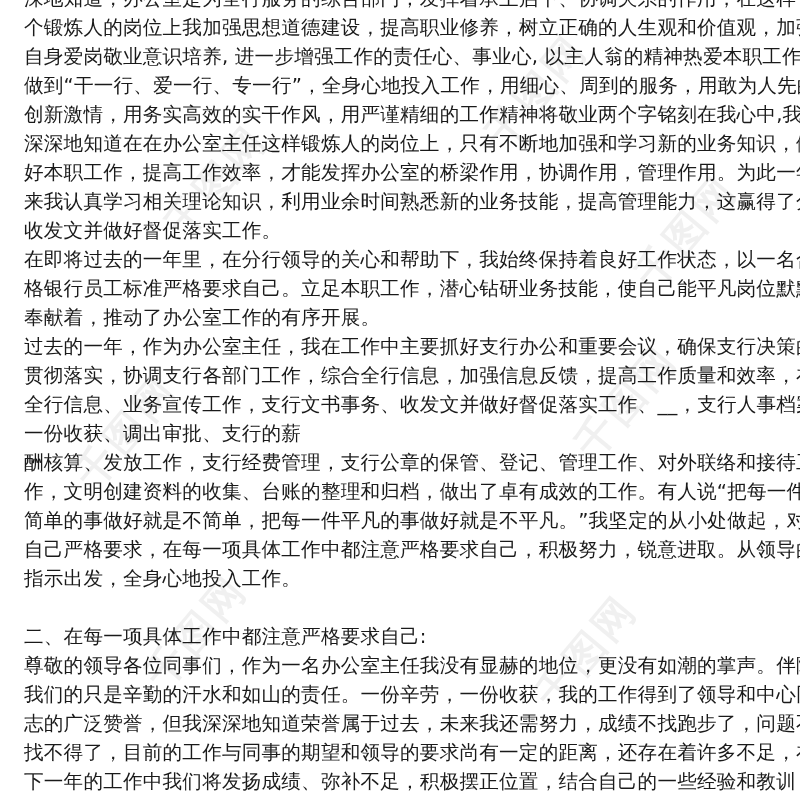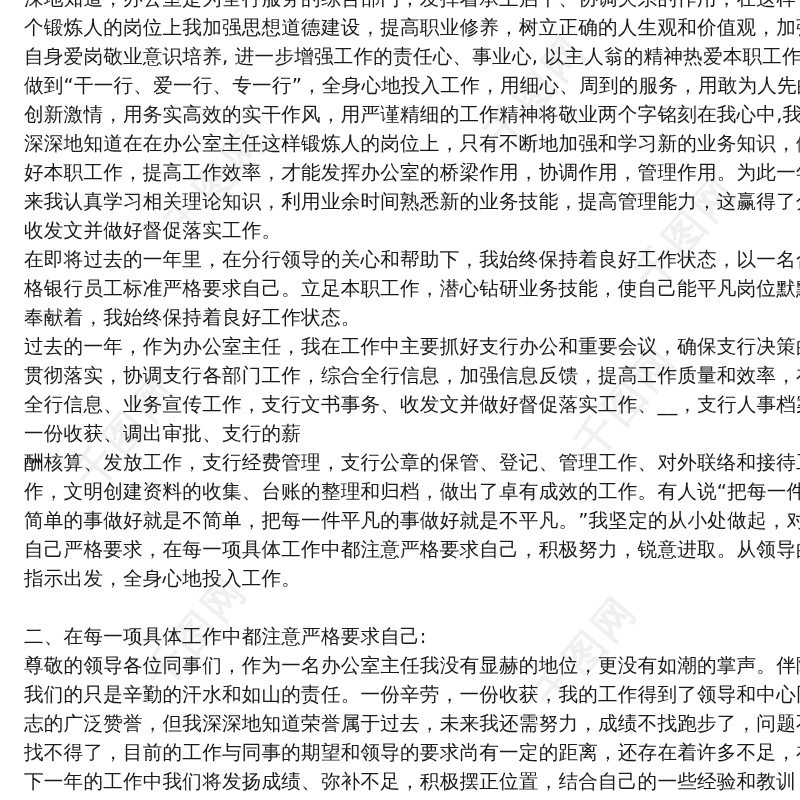--- a/index.html
+++ b/index.html
@@ -57,21 +57,21 @@
   <div class="line" style="top:29px;">个锻炼人的岗位上我加强思想道德建设，提高职业修养，树立正确的人生观和价值观，加强</div>
   <div class="line" style="top:58px;">自身爱岗敬业意识培养, 进一步增强工作的责任心、事业心, 以主人翁的精神热爱本职工作,</div>
   <div class="line" style="top:87px;">做到“干一行、爱一行、专一行”，全身心地投入工作，用细心、周到的服务，用敢为人先的</div>
   <div class="line" style="top:116px;">创新激情，用务实高效的实干作风，用严谨精细的工作精神将敬业两个字铭刻在我心中,我</div>
   <div class="line" style="top:145px;">深深地知道在在办公室主任这样锻炼人的岗位上，只有不断地加强和学习新的业务知识，做</div>
   <div class="line" style="top:174px;">好本职工作，提高工作效率，才能发挥办公室的桥梁作用，协调作用，管理作用。为此一年</div>
   <div class="line" style="top:203px;">来我认真学习相关理论知识，利用业余时间熟悉新的业务技能，提高管理能力，这赢得了分</div>
   <div class="line" style="top:232px;">收发文并做好督促落实工作。</div>
   <div class="line" style="top:261px;">在即将过去的一年里，在分行领导的关心和帮助下，我始终保持着良好工作状态，以一名合</div>
   <div class="line" style="top:290px;">格银行员工标准严格要求自己。立足本职工作，潜心钻研业务技能，使自己能平凡岗位默默</div>
-  <div class="line" style="top:319px;">奉献着，我始终保持着良好工作状态。</div>
+  <div class="line" style="top:319px;">奉献着，推动了办公室工作的有序开展。</div>
   <div class="line" style="top:348px;">过去的一年，作为办公室主任，我在工作中主要抓好支行办公和重要会议，确保支行决策的</div>
   <div class="line" style="top:377px;">贯彻落实，协调支行各部门工作，综合全行信息，加强信息反馈，提高工作质量和效率，在</div>
   <div class="line" style="top:406px;">全行信息、业务宣传工作，支行文书事务、收发文并做好督促落实工作、__，支行人事档案、</div>
   <div class="line" style="top:435px;">一份收获、调出审批、支行的薪</div>
   <div class="line" style="top:464px;">酬核算、发放工作，支行经费管理，支行公章的保管、登记、管理工作、对外联络和接待工</div>
   <div class="line" style="top:493px;">作，文明创建资料的收集、台账的整理和归档，做出了卓有成效的工作。有人说“把每一件</div>
   <div class="line" style="top:522px;">简单的事做好就是不简单，把每一件平凡的事做好就是不平凡。”我坚定的从小处做起，对</div>
   <div class="line" style="top:551px;">自己严格要求，在每一项具体工作中都注意严格要求自己，积极努力，锐意进取。从领导的</div>
   <div class="line" style="top:580px;">指示出发，全身心地投入工作。</div>
   <div class="line" style="top:609px;"></div>

